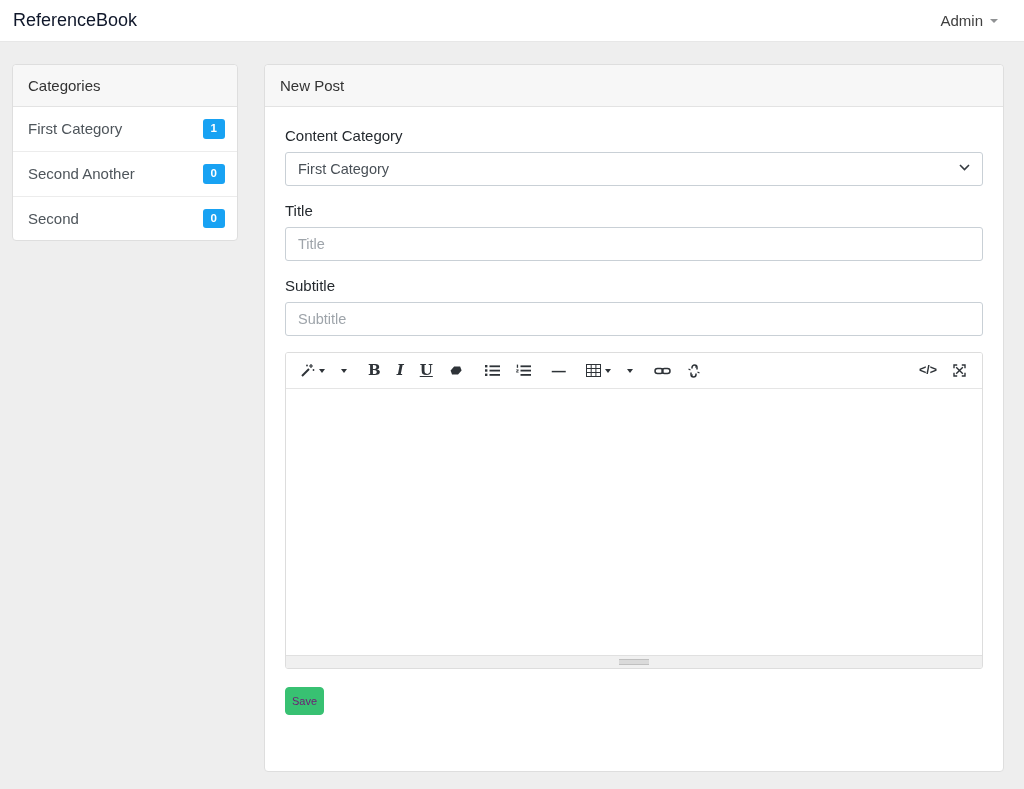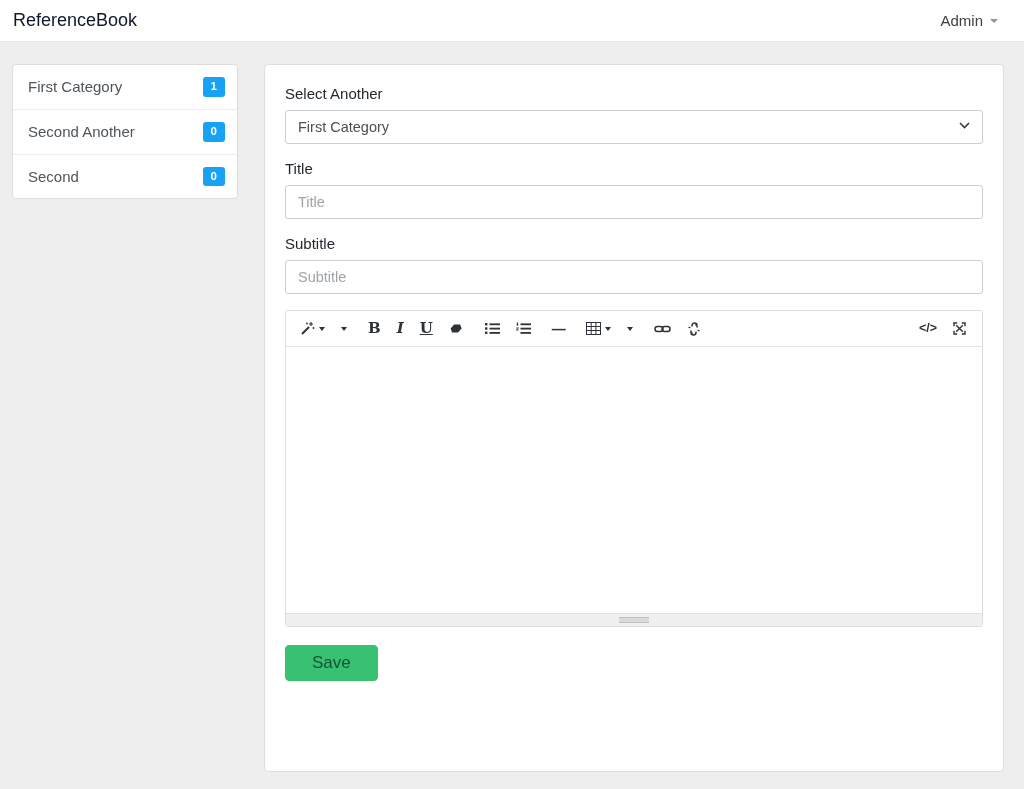--- a/index.html
+++ b/index.html
@@ -133,62 +133,64 @@
     width: 30px; height: 6px;
     background: #dadada;
     border-top: 1px solid #c0c0c0;
     border-bottom: 1px solid #c0c0c0;
   }
   
   .save-btn {
     margin-top: 18px;
     background: #38c172;
     border: 1px solid #38c172;
-    color: #14532d;
-    font-size: 17px;
+    color: #701a75;
+    font-size: 11px;
     font-family: "Liberation Sans", sans-serif;
-    padding: 7px 26px;
+    padding: 7px 6px;
     border-radius: 4px;
     cursor: pointer;
   }
   svg.icon { display: block; }
 </style>
 </head>
 <body>
 
 <div class="navbar">
   <a class="brand">ReferenceBook</a>
   <div class="user-menu">
     <span>Admin</span>
     <span class="caret-down"></span>
   </div>
 </div>
 
 <div class="page">
 
   <div class="card sidebar-card">
+    <div class="card-header">Categories</div>
     <div class="cat-item">
       <span>First Category</span>
       <span class="badge">1</span>
     </div>
     <div class="cat-item">
       <span>Second Another</span>
       <span class="badge">0</span>
     </div>
     <div class="cat-item">
       <span>Second</span>
       <span class="badge">0</span>
     </div>
   </div>
 
   <div class="card main-card">
+    <div class="card-header">New Post</div>
     <div class="card-body">
 
       <div class="form-group">
-        <label class="form-label">Select Another</label>
+        <label class="form-label">Content Category</label>
         <div class="select-wrap">
           <select class="form-control">
             <option>First Category</option>
           </select>
           <svg class="icon select-chevron" width="11" height="7" viewBox="0 0 11 7">
             <path d="M1 1l4.5 4.5L10 1" fill="none" stroke="#343a40" stroke-width="1.6"></path>
           </svg>
         </div>
       </div>
 

